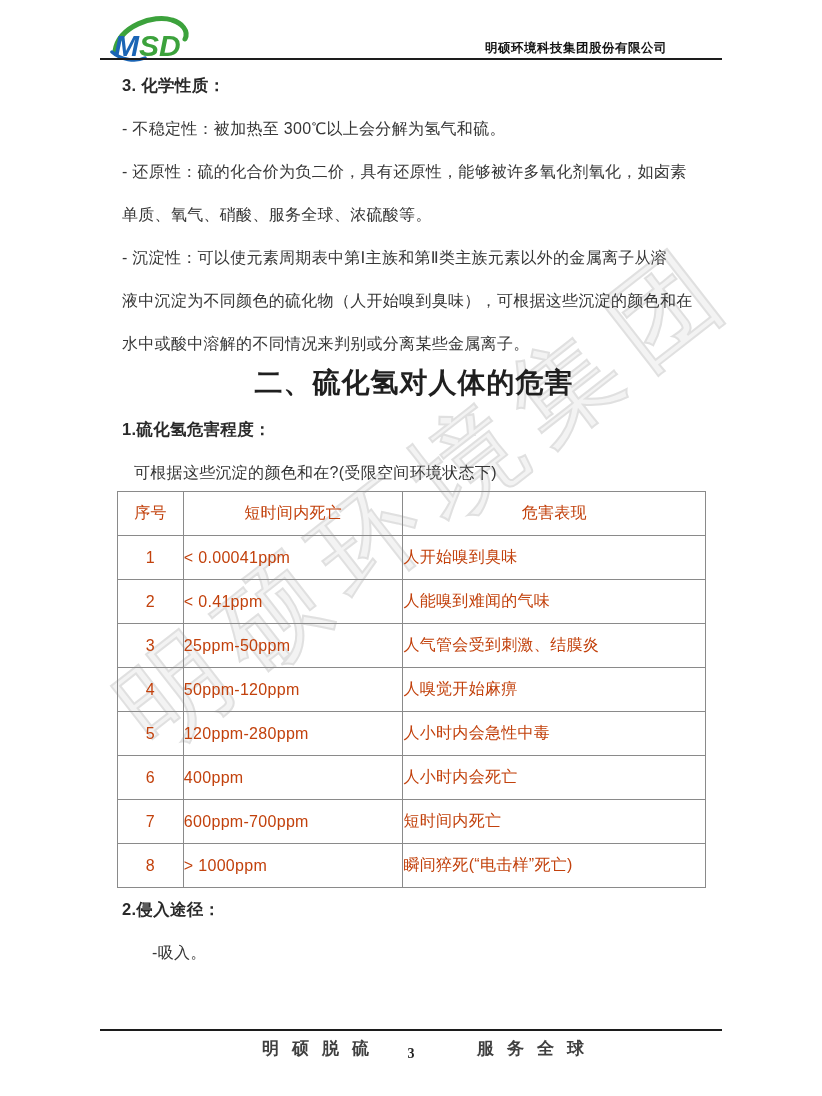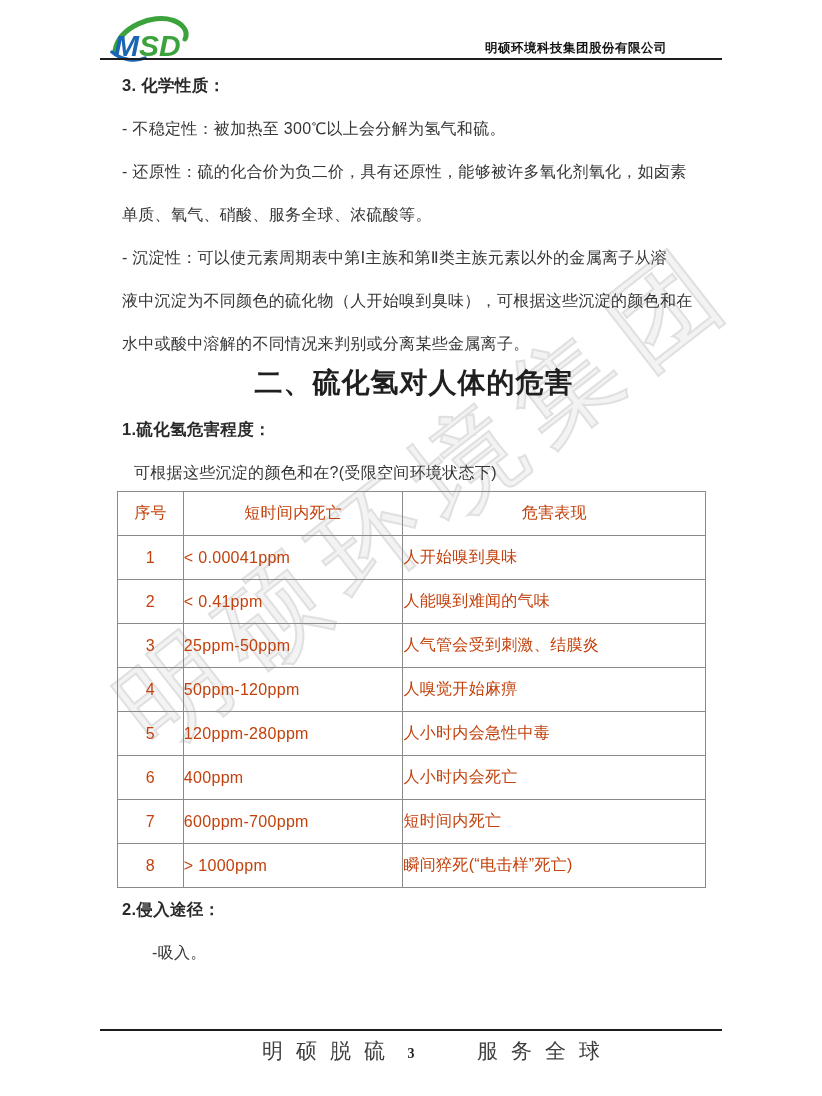--- a/index.html
+++ b/index.html
@@ -53,22 +53,22 @@
   td.c1 { width:219px; text-align:left; padding-left:10px; }
   td.c2 { width:302px; text-align:left; padding-left:8px; }
   .inhale { line-height:43px; height:43px; padding-left:30px; white-space:nowrap; }
   
   .footer-rule {
     position:absolute; left:100px; top:1029px; width:622px; height:2px;
     background:#1c1c1c; z-index:2;
   }
   .footer-slogan {
     position:absolute; top:1037px; z-index:2;
-    font-family:"Liberation Serif", serif; font-size:21px;
-    letter-spacing:13px; color:#3f3f3f; white-space:nowrap;
+    font-family:"Liberation Serif", serif; font-size:17px;
+    letter-spacing:13px; color:#3f3f3f; white-space:nowrap;font-weight:bold;
   }
   .footer-slogan.left  { left:262px; }
   .footer-slogan.right { left:477px; }
   .footer-page {
     position:absolute; left:0; top:1046px; width:822px; text-align:center;
     font-family:"Liberation Serif", serif; font-size:14px; font-weight:bold;
     color:#222; z-index:2;
   }
 </style>
 </head>

